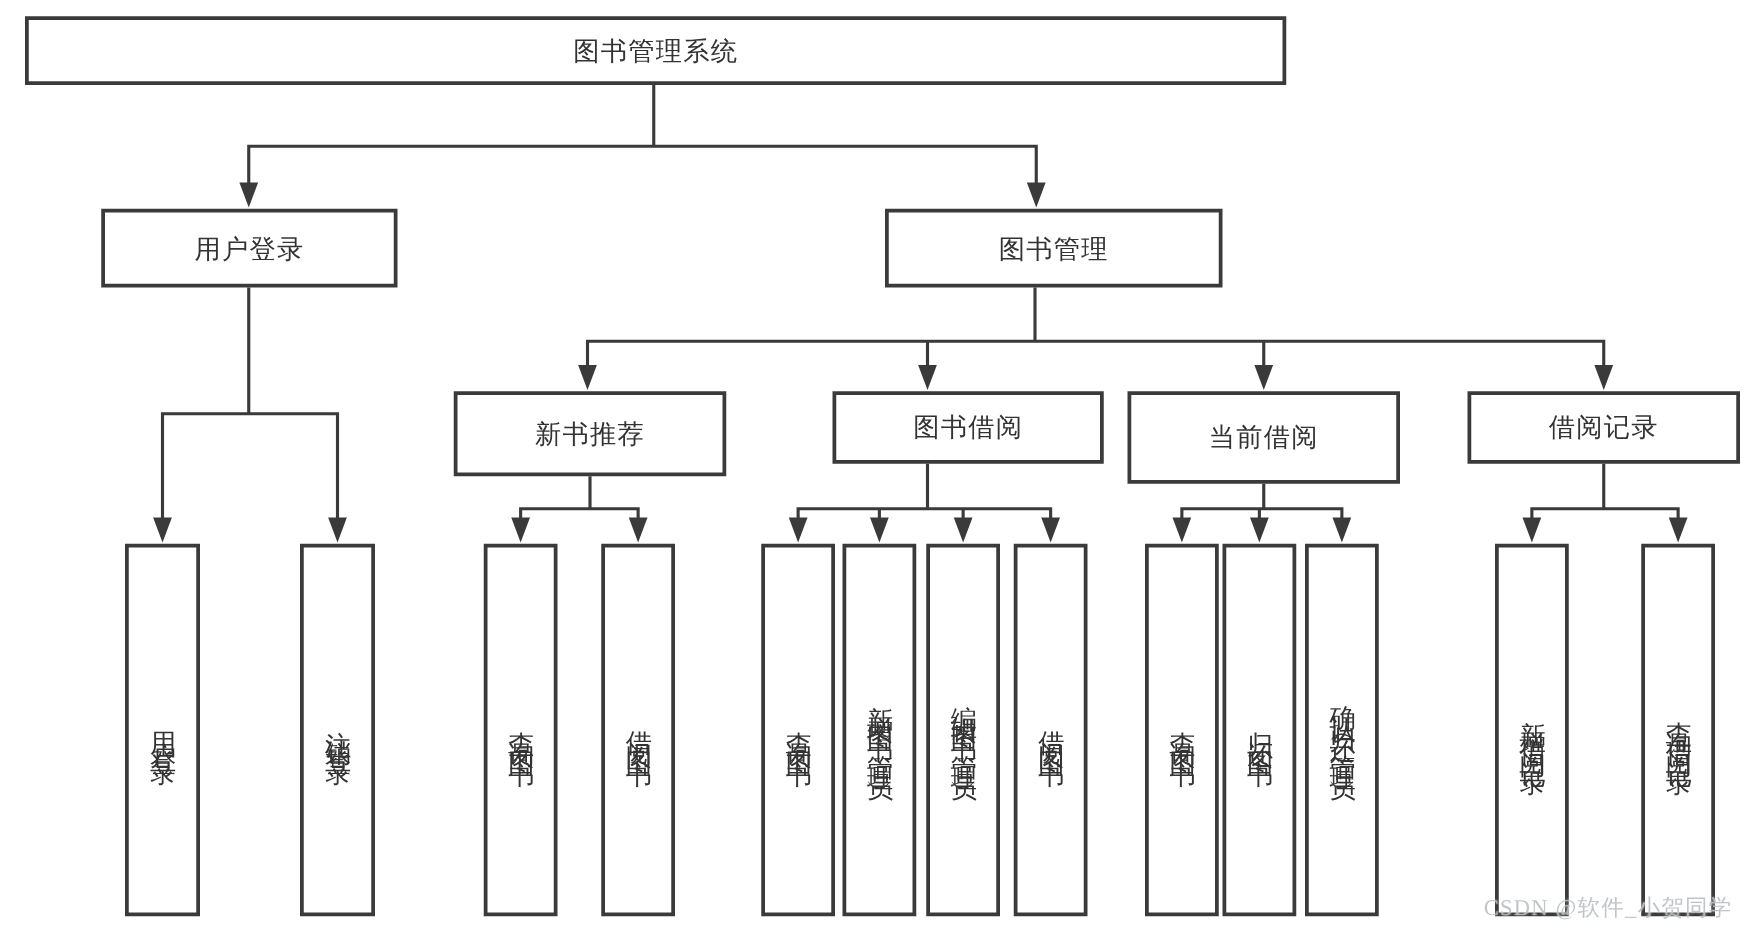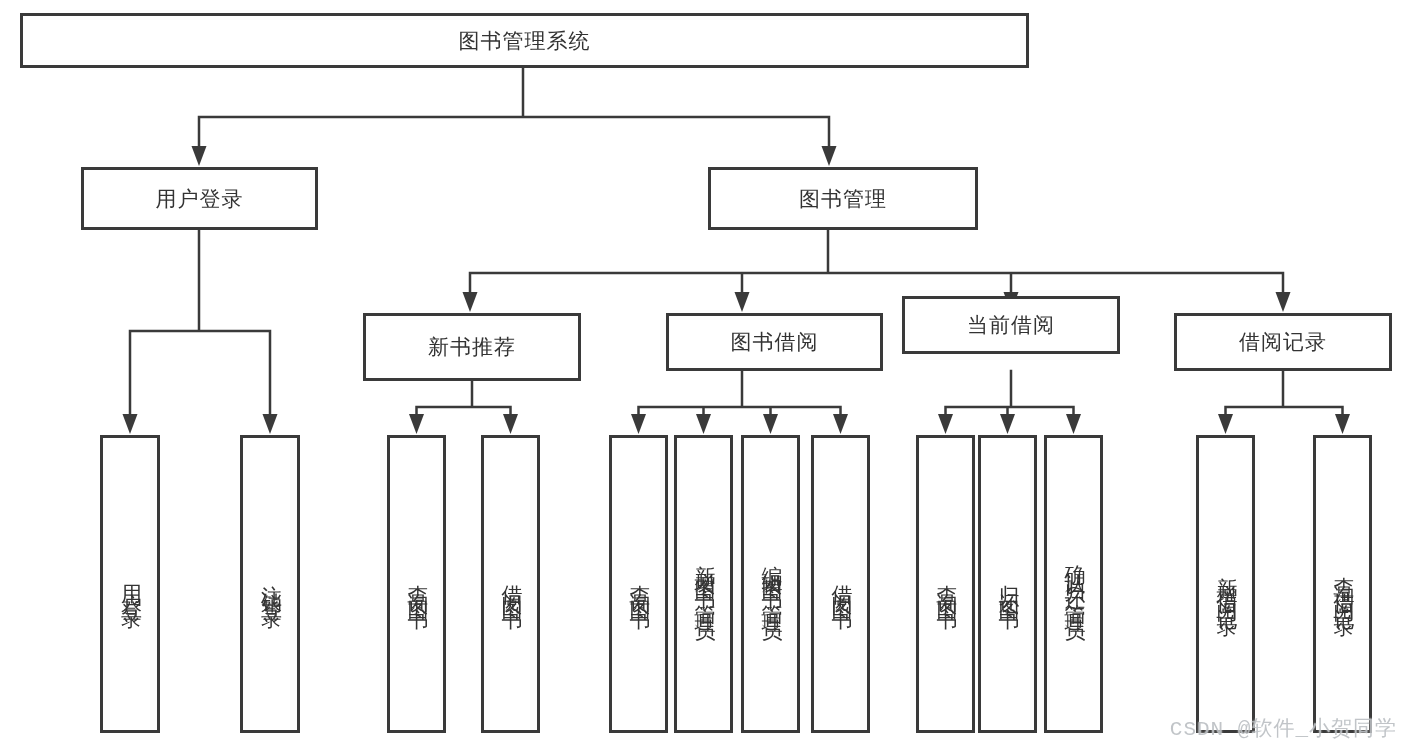--- a/index.html
+++ b/index.html
@@ -2,21 +2,21 @@
 <html><head>
 <meta charset="utf-8">
 <style>
   html, body { margin: 0; padding: 0; background: #ffffff; }
   .canvas {
     position: relative;
     width: 1405px;
     height: 747px;
     background: #ffffff;
     overflow: hidden;
-    font-family: Liberation Mono, monospace;
+    font-family: Liberation Serif, serif;
   }
   .connectors {
     position: absolute;
     left: 0; top: 0;
     width: 1405px; height: 747px;
   }
   .node {
     position: absolute;
     box-sizing: border-box;
     border: 3px solid #3a3a3a;
@@ -32,22 +32,22 @@
   .leaf .vtext {
     writing-mode: vertical-rl;
     text-orientation: mixed;
     letter-spacing: 8px;
     line-height: 1;
     white-space: nowrap;
   }
   .watermark {
     position: absolute;
     top: 714px;
-    right: 8px;
-    font-size: 21px;
+    right: 19px;
+    font-size: 18px;
     color: #bcc0c4;
     letter-spacing: 1px;
     opacity: 0.92;
     text-shadow: 0 0 2px #ffffff;
   }
 </style>
 </head>
 <body>
 
 <div class="canvas">
@@ -112,21 +112,21 @@
   <div class="node" style="left:708px; top:167px; width:270px; height:63px;">
     <span>图书管理</span>
   </div>
 
   <div class="node" style="left:363px; top:313px; width:218px; height:68px;">
     <span>新书推荐</span>
   </div>
   <div class="node" style="left:634px; top:313px; width:217px; height:58px;margin-left:32px;">
     <span>图书借阅</span>
   </div>
-  <div class="node" style="left:902px; top:296px; width:218px; height:58px;">
+  <div class="node" style="left:902px; top:313px; width:218px; height:74px;">
     <span>当前借阅</span>
   </div>
   <div class="node" style="left:1174px; top:313px; width:218px; height:58px;">
     <span>借阅记录</span>
   </div>
 
   <div class="node leaf" style="left:100px; width:60px;">
     <span class="vtext">用户登录</span>
   </div>
   <div class="node leaf" style="left:240px; width:60px;">

